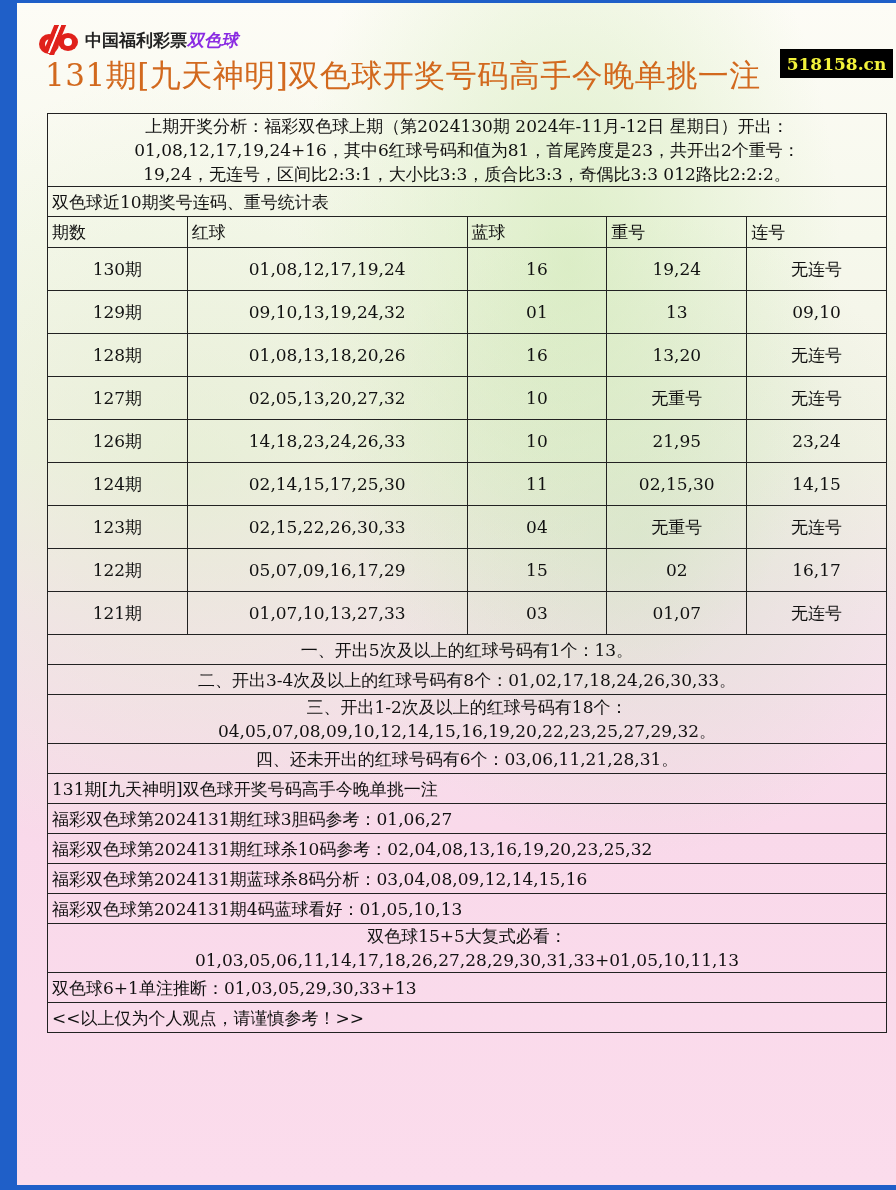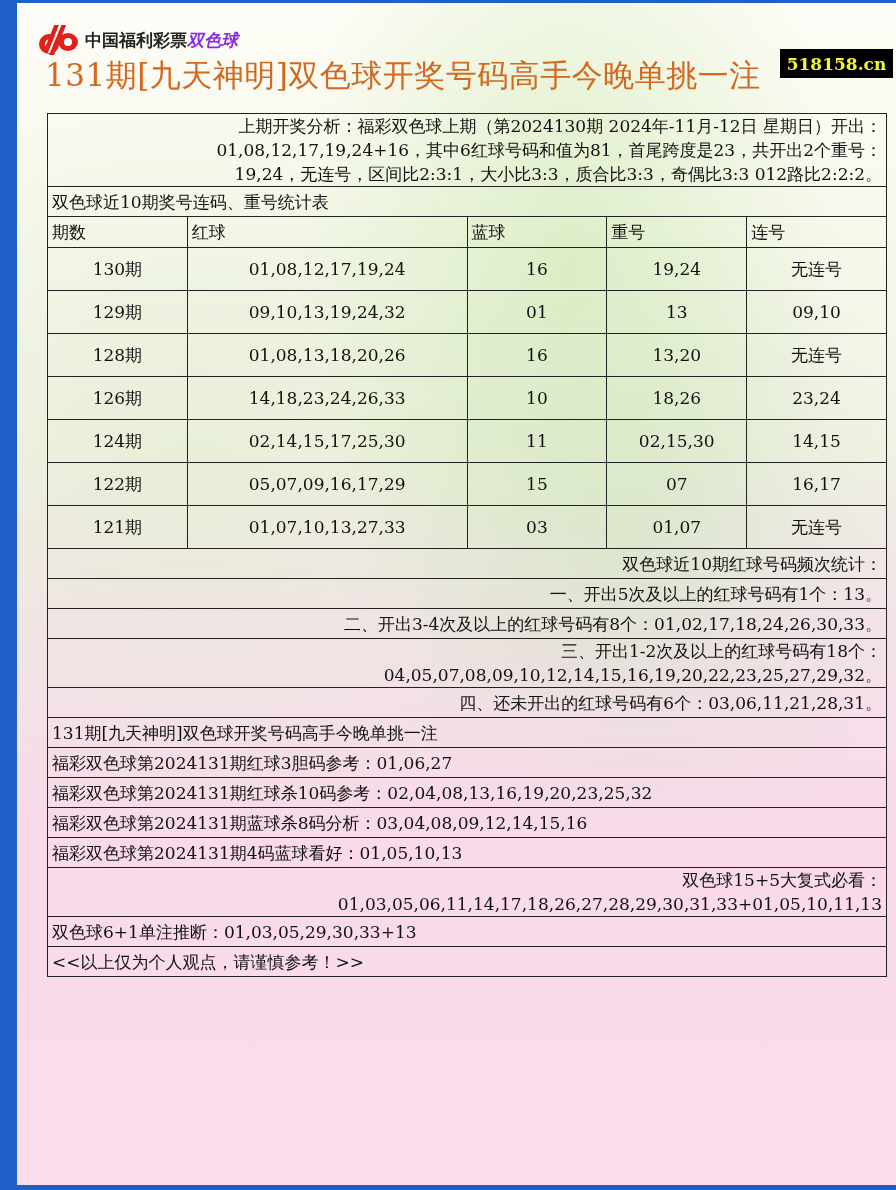--- a/index.html
+++ b/index.html
@@ -29,21 +29,21 @@
   }
   .main-title {
     position: absolute; left: 28px; top: 52px; width: 850px;
     font-size: 31px; color: #d2691e; white-space: nowrap; letter-spacing: 0.5px;
   }
   table.sheet {
     position: absolute; left: 30px; top: 110px; width: 840px;
     border-collapse: collapse; font-size: 17px; color: #111;
   }
   table.sheet td { border: 1px solid #222; padding: 0 4px; line-height: 24px; }
-  .left { text-align: right; margin-left: 32px; }
+  .left { text-align: center; margin-left: 32px; }
   .center { }
   .analysis td { padding: 10px 4px 8px 4px; line-height: 22px; }
   .hdr td { height: 30px; margin-top: 20px; }
   .row td { height: 42px; text-align: center; }
   .line td { height: 29px; }
   .two td { line-height: 22px; padding: 2px 4px; }
 </style>
 </head>
 <body>
 
@@ -113,51 +113,62 @@
       <td>09,10</td>
     </tr>
     <tr class="row">
       <td>128期</td>
       <td>01,08,13,18,20,26</td>
       <td>16</td>
       <td>13,20</td>
       <td>无连号</td>
     </tr>
     <tr class="row">
+      <td>127期</td>
+      <td>02,05,13,20,27,32</td>
+      <td>10</td>
+      <td>无重号</td>
+      <td>无连号</td>
+    </tr>
+    <tr class="row">
       <td>126期</td>
       <td>14,18,23,24,26,33</td>
       <td>10</td>
-      <td>18,26</td>
+      <td>21,95</td>
       <td>23,24</td>
     </tr>
     <tr class="row">
       <td>124期</td>
       <td>02,14,15,17,25,30</td>
       <td>11</td>
       <td>02,15,30</td>
       <td>14,15</td>
     </tr>
     <tr class="row">
+      <td>123期</td>
+      <td>02,15,22,26,30,33</td>
+      <td>04</td>
+      <td>无重号</td>
+      <td>无连号</td>
+    </tr>
+    <tr class="row">
       <td>122期</td>
       <td>05,07,09,16,17,29</td>
       <td>15</td>
-      <td>07</td>
+      <td>02</td>
       <td>16,17</td>
     </tr>
     <tr class="row">
       <td>121期</td>
       <td>01,07,10,13,27,33</td>
       <td>03</td>
       <td>01,07</td>
       <td>无连号</td>
     </tr>
 
-    <tr class="line">
-      <td colspan="5" class="left">双色球近10期红球号码频次统计：</td>
-    </tr>
     <tr class="line">
       <td colspan="5" class="left">一、开出5次及以上的红球号码有1个：13。</td>
     </tr>
     <tr class="line">
       <td colspan="5" class="left">二、开出3-4次及以上的红球号码有8个：01,02,17,18,24,26,30,33。</td>
     </tr>
     <tr class="two">
       <td colspan="5" class="left">
         <div>三、开出1-2次及以上的红球号码有18个：</div>
         <div>04,05,07,08,09,10,12,14,15,16,19,20,22,23,25,27,29,32。</div>

